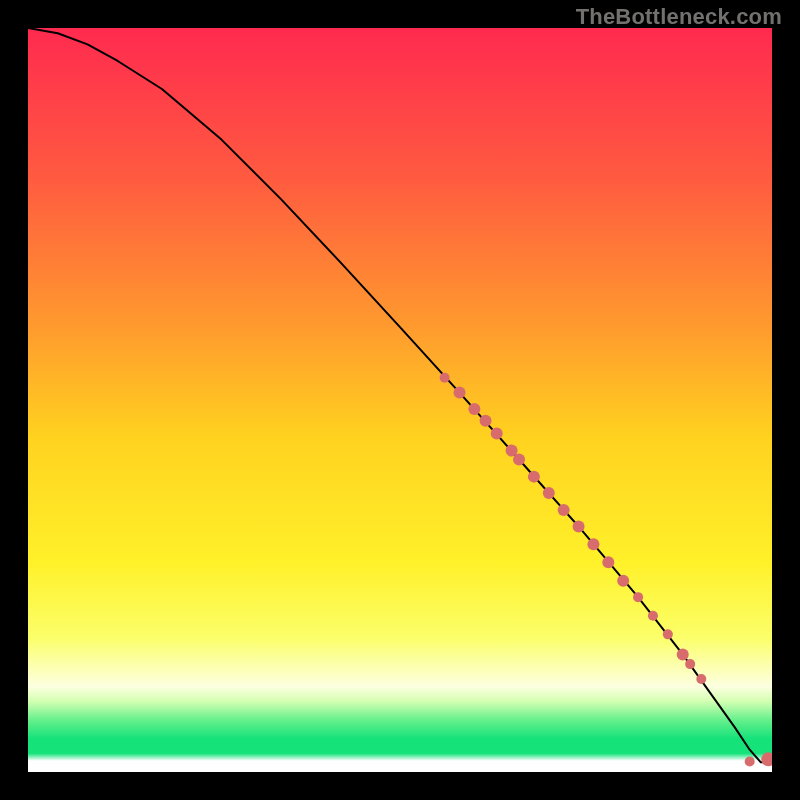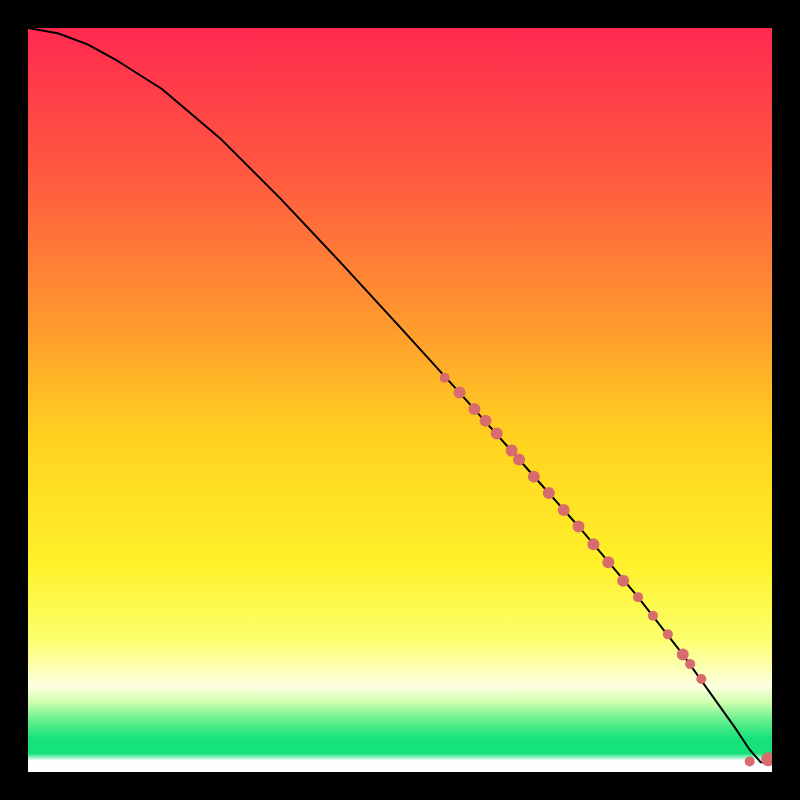--- a/index.html
+++ b/index.html
@@ -41,20 +41,21 @@
   .plot svg {
     display: block;
     width: 100%;
     height: 100%;
   }
 </style>
 </head>
 <body>
 
 <div class="stage">
+  <div class="watermark">TheBottleneck.com</div>
 
   <div class="plot">
     <svg viewBox="0 0 744 744" preserveAspectRatio="none">
       <defs>
         <linearGradient id="bg-grad" x1="0" y1="0" x2="0" y2="1">
             <stop offset="0.00%" stop-color="#ff2a4f"></stop>
             <stop offset="20.00%" stop-color="#ff5a40"></stop>
             <stop offset="40.00%" stop-color="#ff9a2e"></stop>
             <stop offset="55.00%" stop-color="#ffd21f"></stop>
             <stop offset="72.00%" stop-color="#fff12a"></stop>

